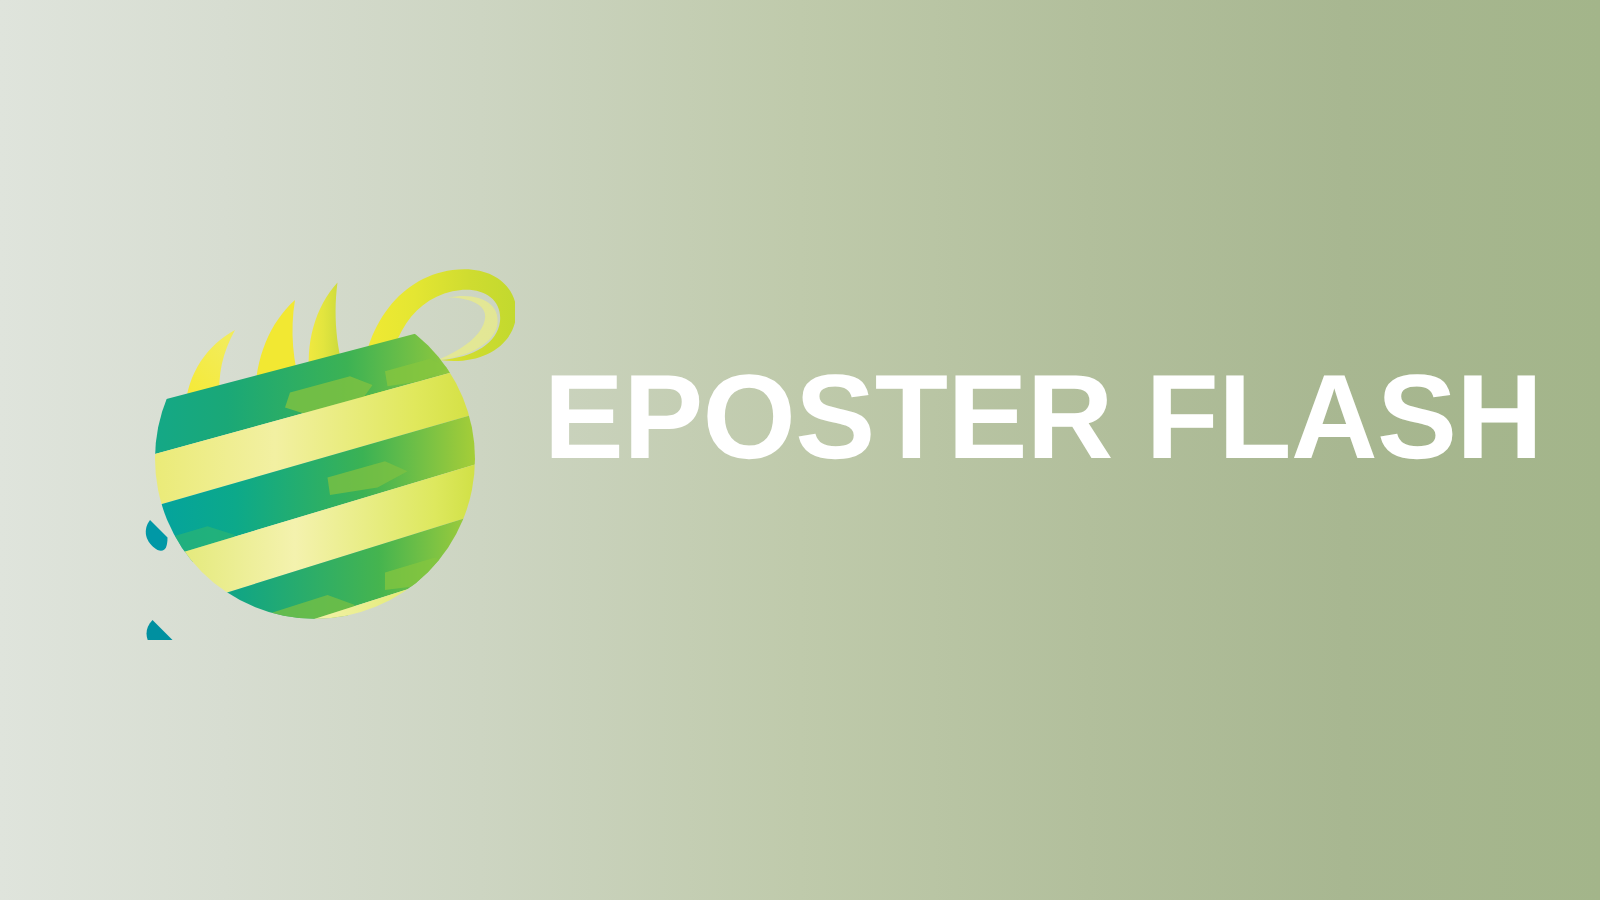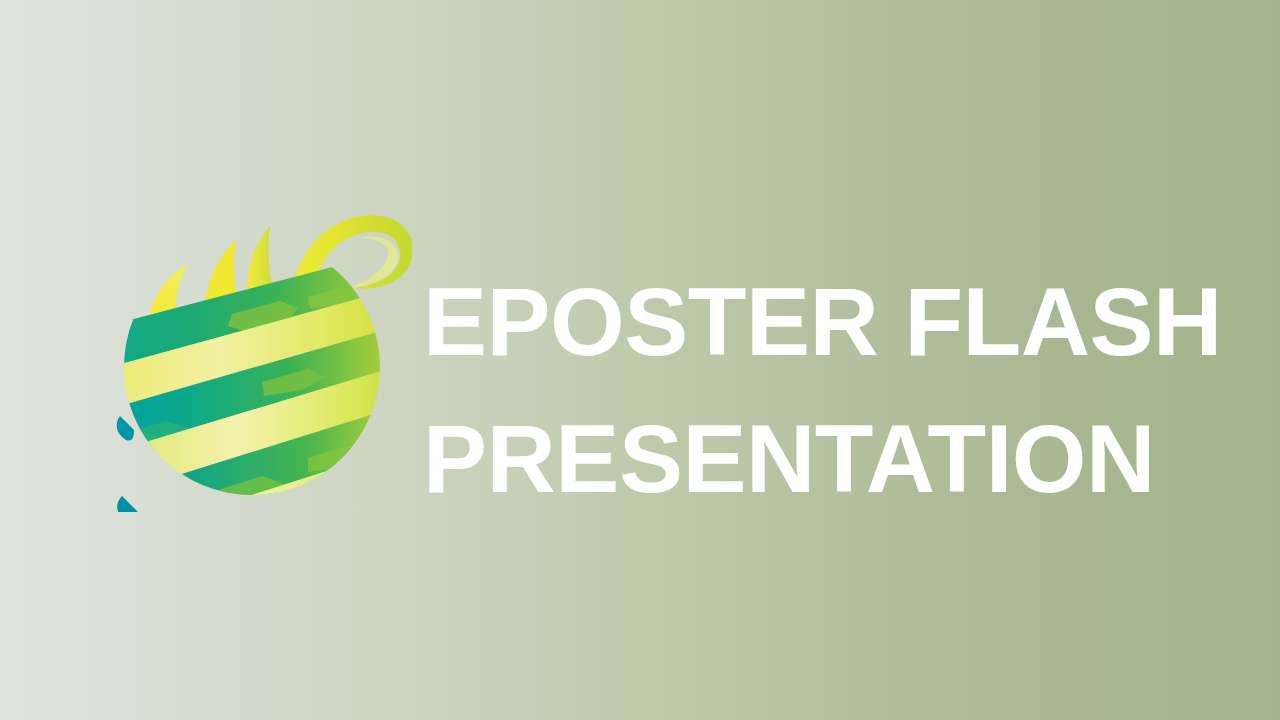--- a/index.html
+++ b/index.html
@@ -50,21 +50,21 @@
 
   .title-line {
     display: block;
     color: #ffffff;
     font-family: "Liberation Sans", sans-serif;
     font-weight: bold;
     font-size: 96px;
     line-height: 137px;
     letter-spacing: -0.5px;
     white-space: nowrap;
-    margin: 0;
+    margin: 12px;
   }
 </style>
 </head>
 <body>
 
 <div id="slide">
 
   <div id="logo-wrap">
     <svg id="logo-svg" viewBox="0 0 300 310" xmlns="http://www.w3.org/2000/svg">
       <defs>
@@ -211,16 +211,15 @@
         <path d="M66 402
                  C54 398, 48 388, 54 380
                  L72 394
                  C72 400, 72 404, 66 402 Z" fill="#00a39a"></path>
       </g>
     </svg>
   </div>
 
   <div id="title-block">
     <span class="title-line">EPOSTER FLASH</span>
-    <span class="title-line">PRESENTATION</span>
   </div>
 
 </div>
 
 </body></html>

